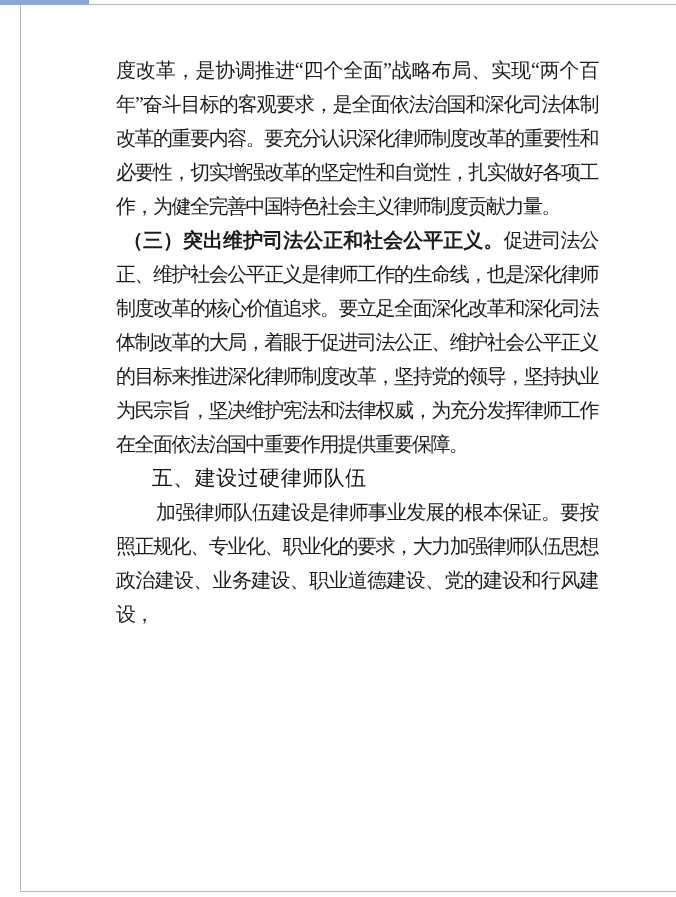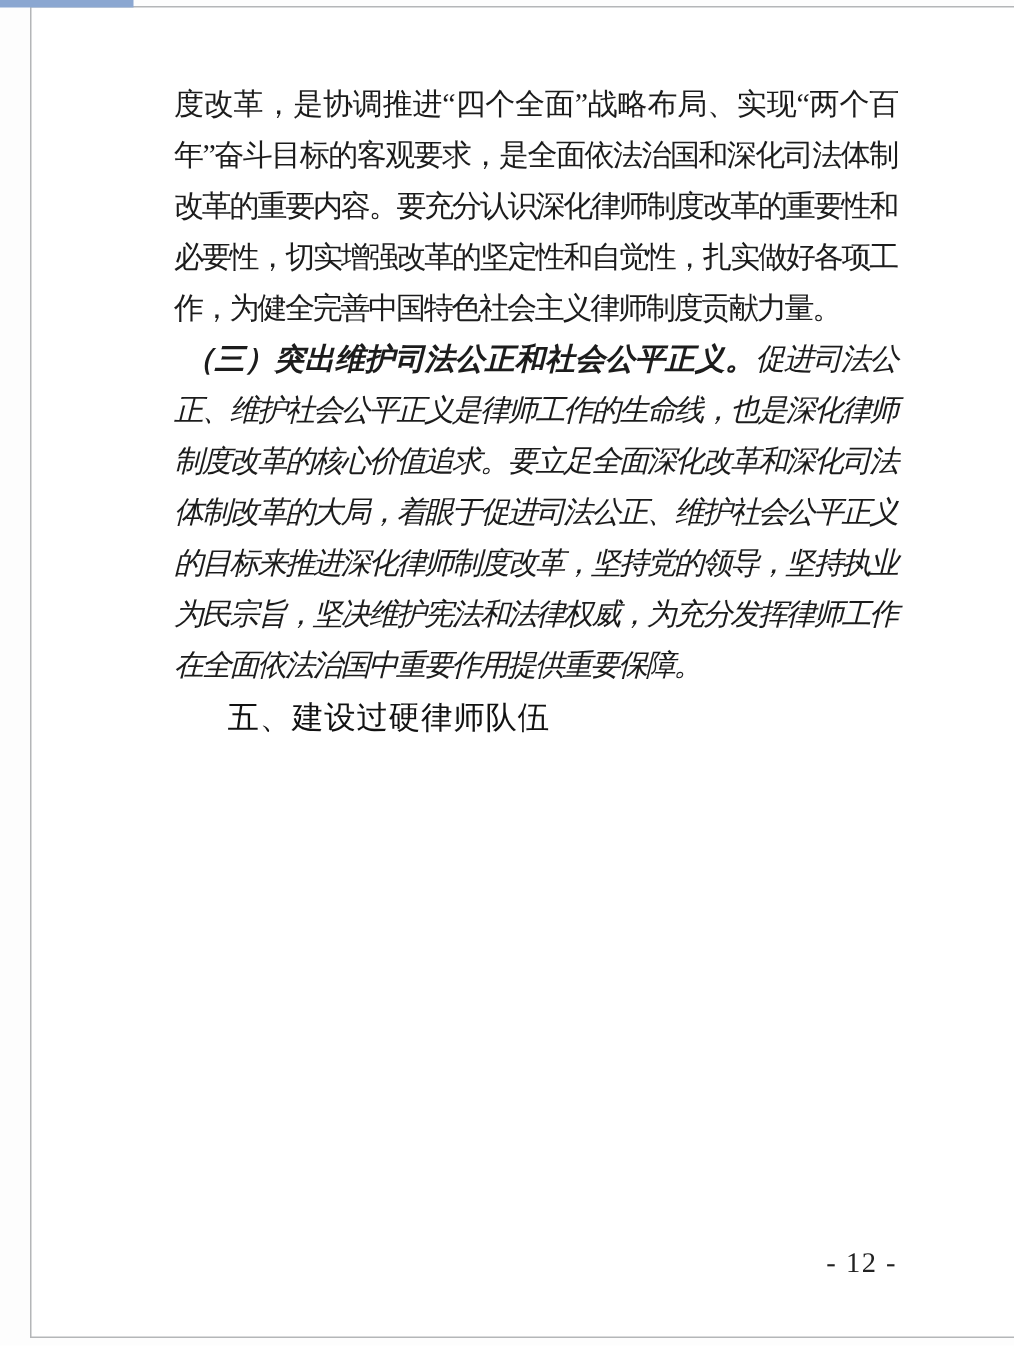--- a/index.html
+++ b/index.html
@@ -46,21 +46,21 @@
     margin: 0;
     padding: 0;
   }
   p.body {
     font-size: 20px;
     line-height: 34px;
     letter-spacing: -1.5px;
     text-align: justify;
     line-break: strict;
   }
-  p.indent-small { text-indent: 0.35em; font-style: italic; }
+  p.indent-small { text-indent: 0.35em; }
   p.indent-full  { text-indent: 2em; }
   p.body strong {
     font-weight: bold;
     letter-spacing: -0.5px;
   }
   h3.heading {
     font-family: "DejaVu Sans", "Liberation Sans", sans-serif;
     font-size: 21px;
     font-weight: normal;
     line-height: 34px;
@@ -81,17 +81,17 @@
 </style>
 </head>
 <body>
 
 <div class="stage">
   <div class="page">
     <div class="content" id="content">
         <p class="body indent-none">度改革，是协调推进“四个全面”战略布局、实现“两个百年”奋斗目标的客观要求，是全面依法治国和深化司法体制改革的重要内容。要充分认识深化律师制度改革的重要性和必要性，切实增强改革的坚定性和自觉性，扎实做好各项工作，为健全完善中国特色社会主义律师制度贡献力量。</p>
         <p class="body indent-small"><strong>（三）突出维护司法公正和社会公平正义。</strong>促进司法公正、维护社会公平正义是律师工作的生命线，也是深化律师制度改革的核心价值追求。要立足全面深化改革和深化司法体制改革的大局，着眼于促进司法公正、维护社会公平正义的目标来推进深化律师制度改革，坚持党的领导，坚持执业为民宗旨，坚决维护宪法和法律权威，为充分发挥律师工作在全面依法治国中重要作用提供重要保障。</p>
         <h3 class="heading">五、建设过硬律师队伍</h3>
+        <p class="body indent-full">加强律师队伍建设是律师事业发展的根本保证。要按照正规化、专业化、职业化的要求，大力加强律师队伍思想政治建设、业务建设、职业道德建设、党的建设和行风建设，</p>
       </div>
-    <div class="page-number">- 12 -</div>
   </div>
   <div class="accent"></div>
 </div>
 
 </body></html>

